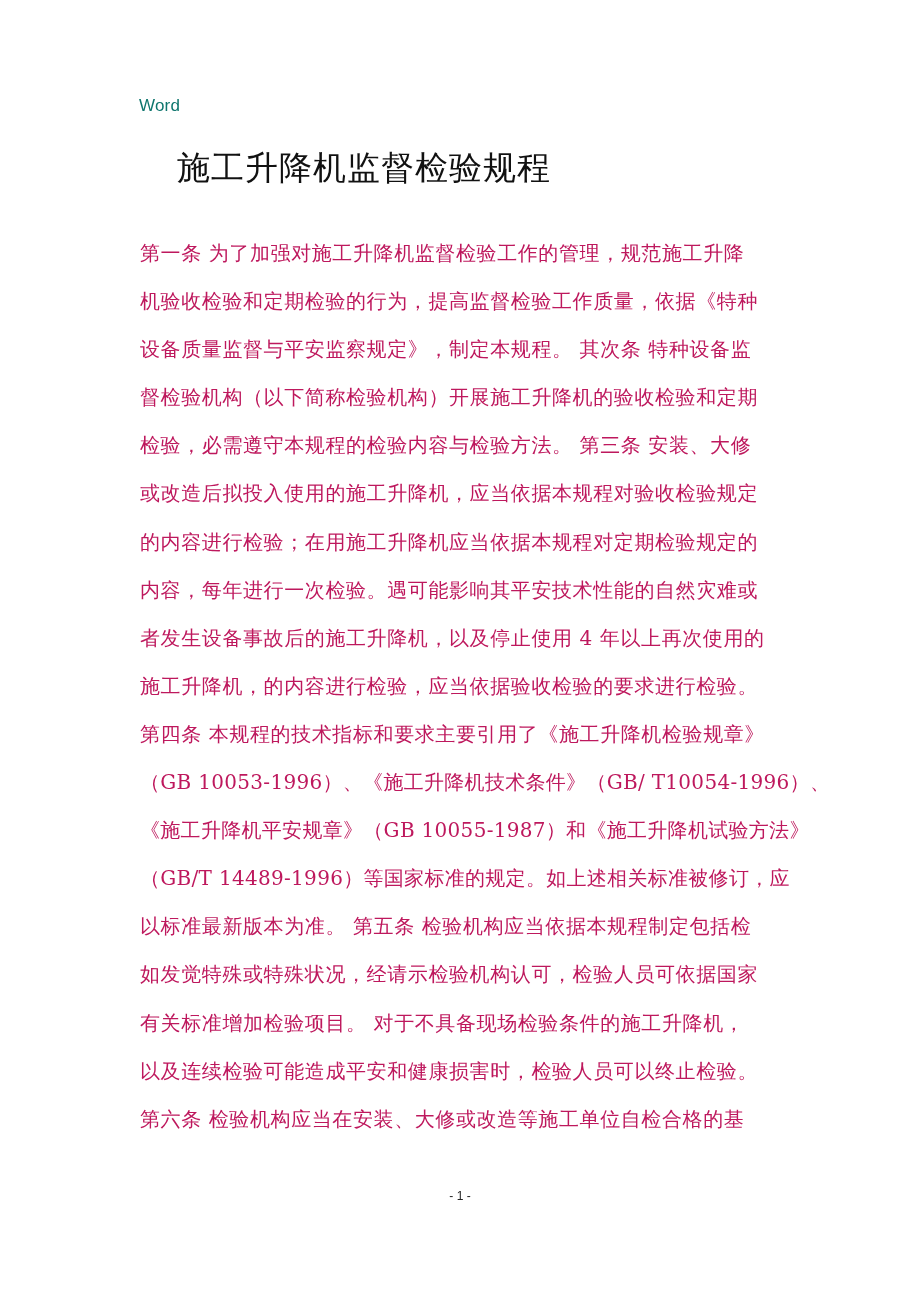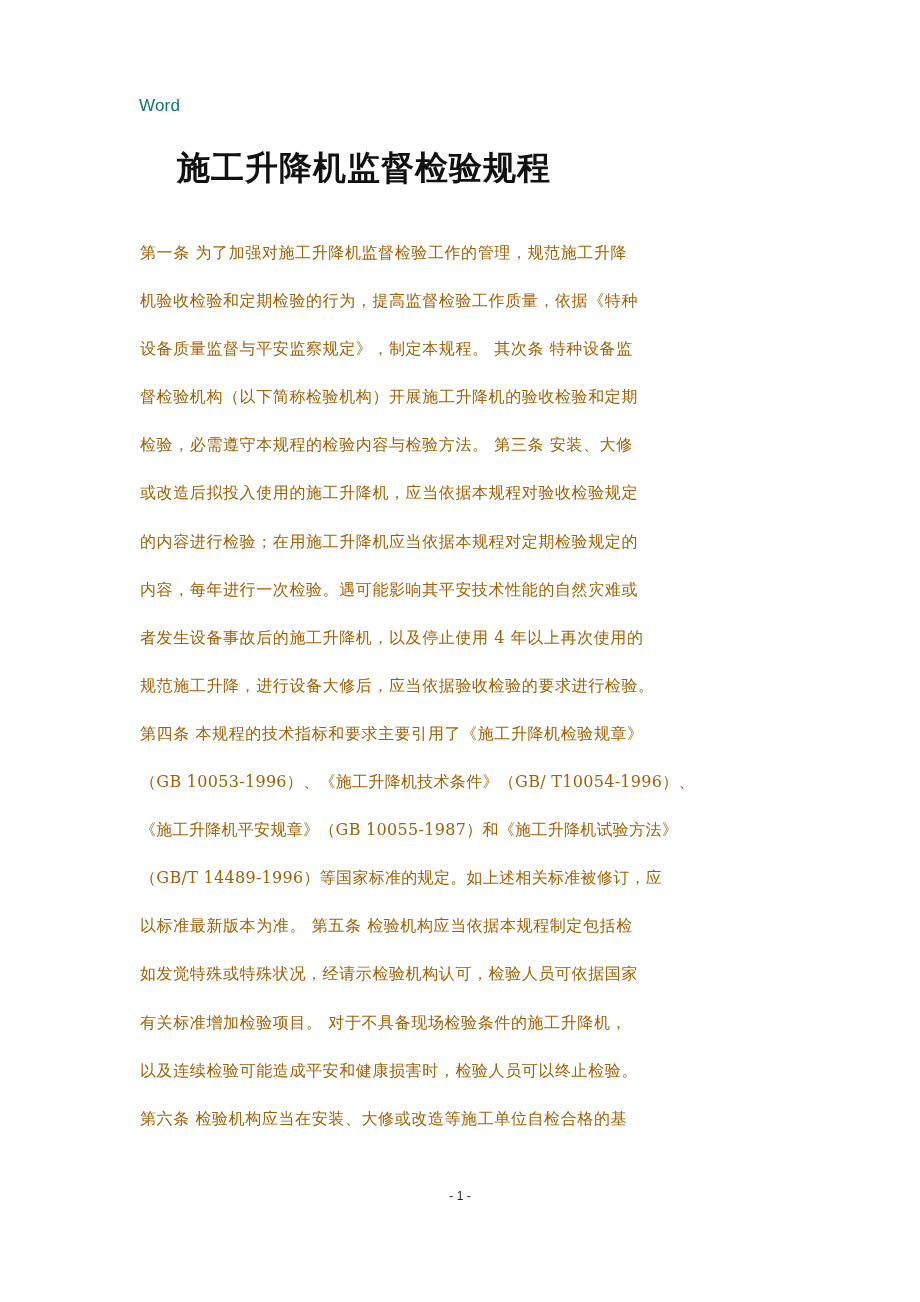--- a/index.html
+++ b/index.html
@@ -25,37 +25,37 @@
       letter-spacing: 0.2px;
       margin-top: 28px;
     }
     .doc-title {
       position: absolute;
       left: 0;
       top: 142px;
       width: 728px;
       text-align: center;
       font-size: 33px;
-      font-weight: bold;
+      font-weight: normal;
       letter-spacing: 1px;
       color: #111111;
       line-height: 52px;
     }
     .body-text {
       position: absolute;
       left: 140px;
       top: 229px;
       width: 680px;
     }
     .line {
       height: 48.1px;
       line-height: 48.1px;
-      font-size: 16px;
+      font-size: 20px;
       white-space: nowrap;
-      color: #a16207;
+      color: #be185d;
       letter-spacing: 0.6px;
     }
     .line.latin {
       letter-spacing: 0.3px;
     }
     .page-number {
       position: absolute;
       left: 0;
       top: 1189px;
       width: 920px;
@@ -75,21 +75,21 @@
 <div class="body-text">
   <div class="line">第一条  为了加强对施工升降机监督检验工作的管理，规范施工升降</div>
   <div class="line">机验收检验和定期检验的行为，提高监督检验工作质量，依据《特种</div>
   <div class="line">设备质量监督与平安监察规定》，制定本规程。  其次条  特种设备监</div>
   <div class="line">督检验机构（以下简称检验机构）开展施工升降机的验收检验和定期</div>
   <div class="line">检验，必需遵守本规程的检验内容与检验方法。  第三条  安装、大修</div>
   <div class="line">或改造后拟投入使用的施工升降机，应当依据本规程对验收检验规定</div>
   <div class="line">的内容进行检验；在用施工升降机应当依据本规程对定期检验规定的</div>
   <div class="line">内容，每年进行一次检验。遇可能影响其平安技术性能的自然灾难或</div>
   <div class="line">者发生设备事故后的施工升降机，以及停止使用 4 年以上再次使用的</div>
-  <div class="line">规范施工升降，进行设备大修后，应当依据验收检验的要求进行检验。</div>
+  <div class="line">施工升降机，的内容进行检验，应当依据验收检验的要求进行检验。</div>
   <div class="line">第四条  本规程的技术指标和要求主要引用了《施工升降机检验规章》</div>
   <div class="line latin">（GB 10053-1996）、《施工升降机技术条件》（GB/ T10054-1996）、</div>
   <div class="line latin">《施工升降机平安规章》（GB 10055-1987）和《施工升降机试验方法》</div>
   <div class="line latin">（GB/T 14489-1996）等国家标准的规定。如上述相关标准被修订，应</div>
   <div class="line">以标准最新版本为准。 第五条  检验机构应当依据本规程制定包括检</div>
   <div class="line">如发觉特殊或特殊状况，经请示检验机构认可，检验人员可依据国家</div>
   <div class="line">有关标准增加检验项目。  对于不具备现场检验条件的施工升降机，</div>
   <div class="line">以及连续检验可能造成平安和健康损害时，检验人员可以终止检验。</div>
   <div class="line">第六条  检验机构应当在安装、大修或改造等施工单位自检合格的基</div>
 </div>

